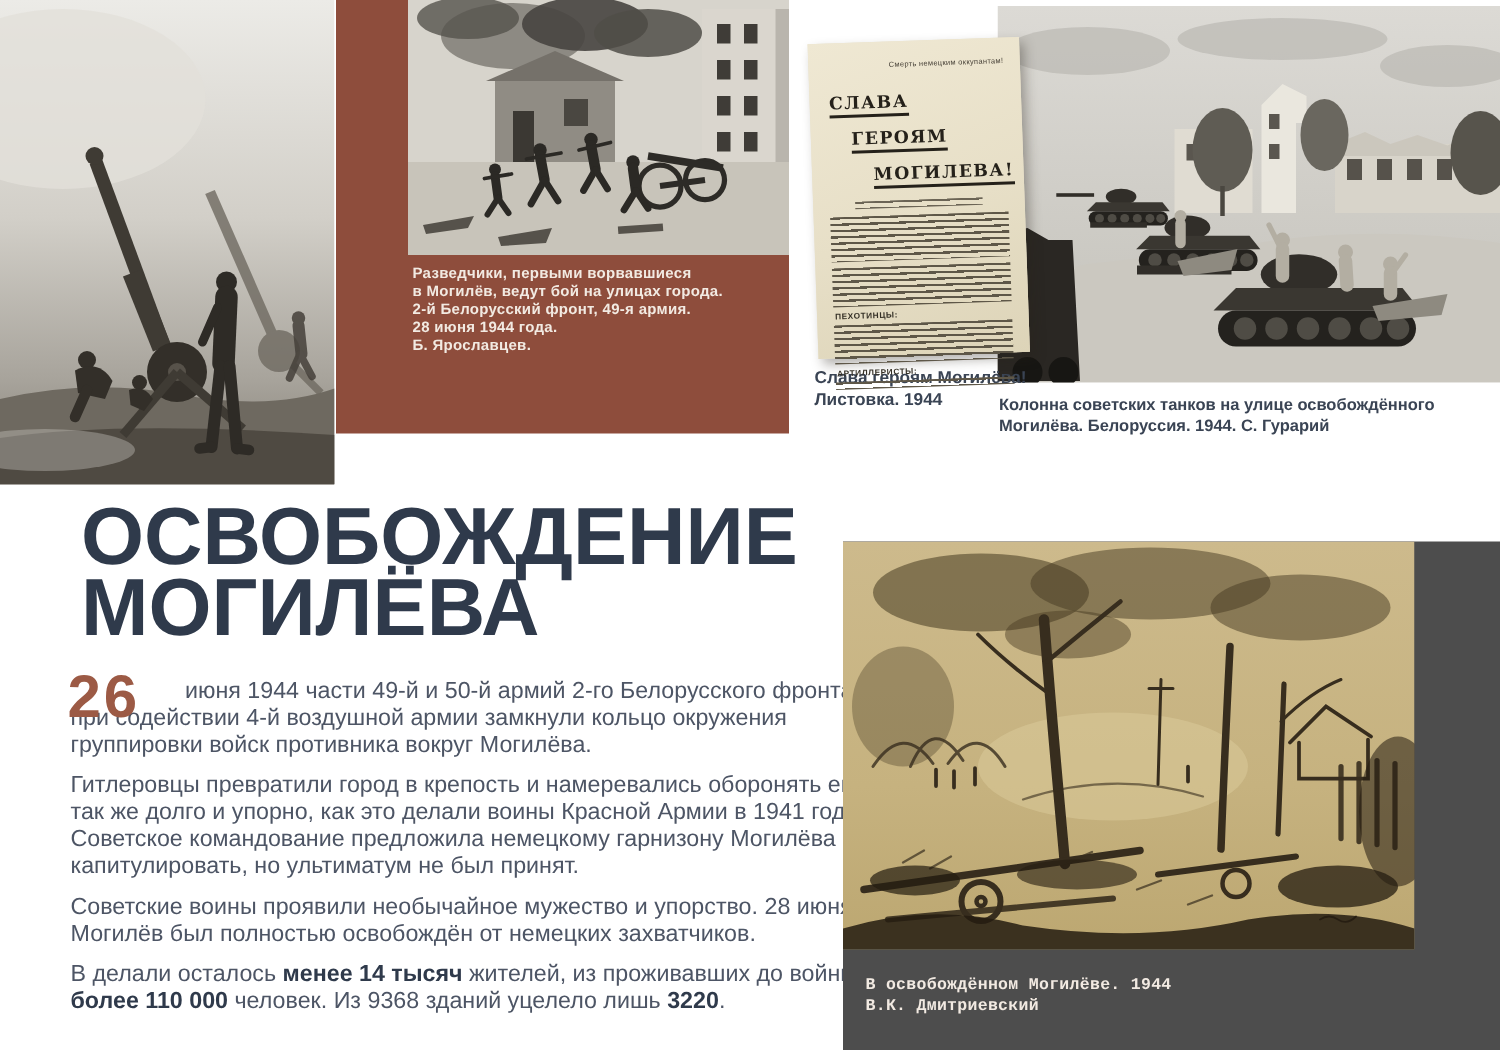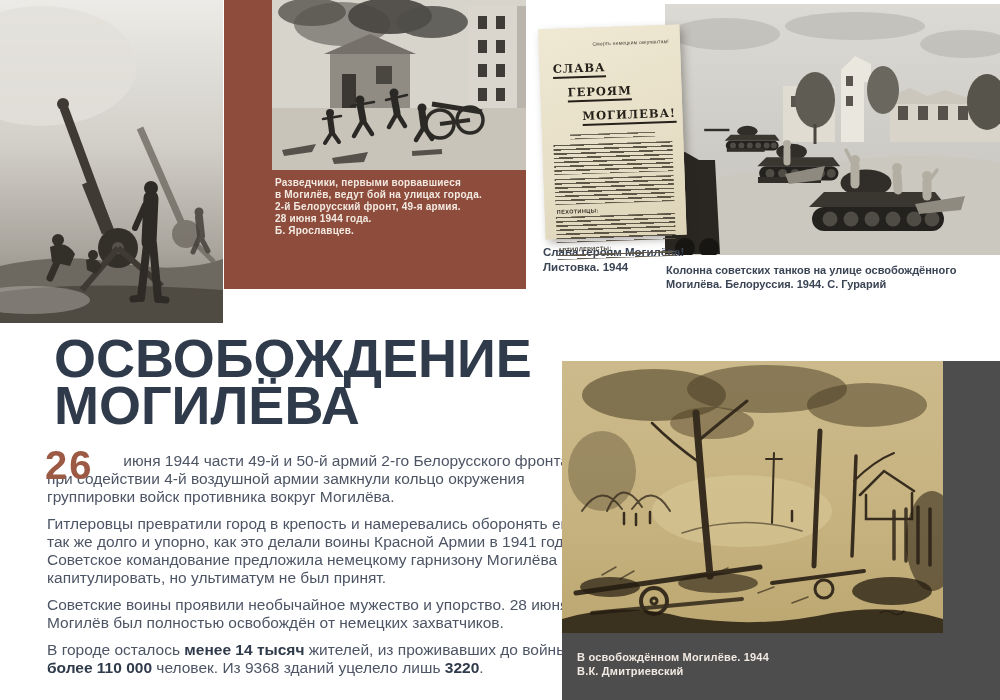--- a/index.html
+++ b/index.html
@@ -64,21 +64,21 @@
     white-space:pre;font-weight:normal;
   }
   .article p b{color:var(--title-navy,#2F3A4B);}
   .p-first{position:relative;text-indent:72px;}
   .bignum{
     position:absolute;left:-2px;top:-7px;color:var(--accent-red,#9C5A45);
     font-size:40px;font-weight:bold;letter-spacing:2px;text-indent:0;line-height:1;
   }
 
   
-  .gray-panel{left:562px;top:361px;width:438px;height:339px;background:var(--frame-gray,#4D4D4D);}
+  .gray-panel{left:562px;top:361px;width:438px;height:339px;background:var(--frame-gray,#4D4D4D);font-family:Liberation Mono, monospace;}
   .drawing{left:0;top:0;width:381px;height:272px;}
   .drawing-cap{left:15px;top:289px;font-size:11px;line-height:14px;}
 </style>
 </head>
 <body>
 
 <div class="page">
 
   <div class="abs artillery-photo">
     <svg viewBox="0 0 223 323" width="223" height="323" preserveAspectRatio="none">
@@ -322,21 +322,21 @@
   <div class="abs article">
     <p class="p-first"><span class="bignum">26</span><span> июня 1944 части 49-й и 50-й армий 2-го Белорусского фронта
 при содействии 4-й воздушной армии замкнули кольцо окружения
 группировки войск противника вокруг Могилёва.</span></p>
     <p>Гитлеровцы превратили город в крепость и намеревались оборонять его
 так же долго и упорно, как это делали воины Красной Армии в 1941 году.
 Советское командование предложила немецкому гарнизону Могилёва
 капитулировать, но ультиматум не был принят.</p>
     <p>Советские воины проявили необычайное мужество и упорство. 28 июня
 Могилёв был полностью освобождён от немецких захватчиков.</p>
-    <p><span>В городе осталось </span><b>менее 14 тысяч</b><span> жителей, из проживавших до войны
+    <p><span>В делали осталось </span><b>менее 14 тысяч</b><span> жителей, из проживавших до войны
 </span><b>более 110 000</b><span> человек. Из 9368 зданий уцелело лишь </span><b>3220</b><span>.</span></p>
   </div>
 
   <div class="abs gray-panel">
     <div class="abs drawing">
       <svg viewBox="0 0 381 272" width="381" height="272" preserveAspectRatio="none">
         <defs>
           <linearGradient id="paper" x1="0" y1="0" x2="0" y2="1">
             <stop offset="0" stop-color="#CDBA8C"></stop>
               <stop offset="0.6" stop-color="#C6B27F"></stop>

